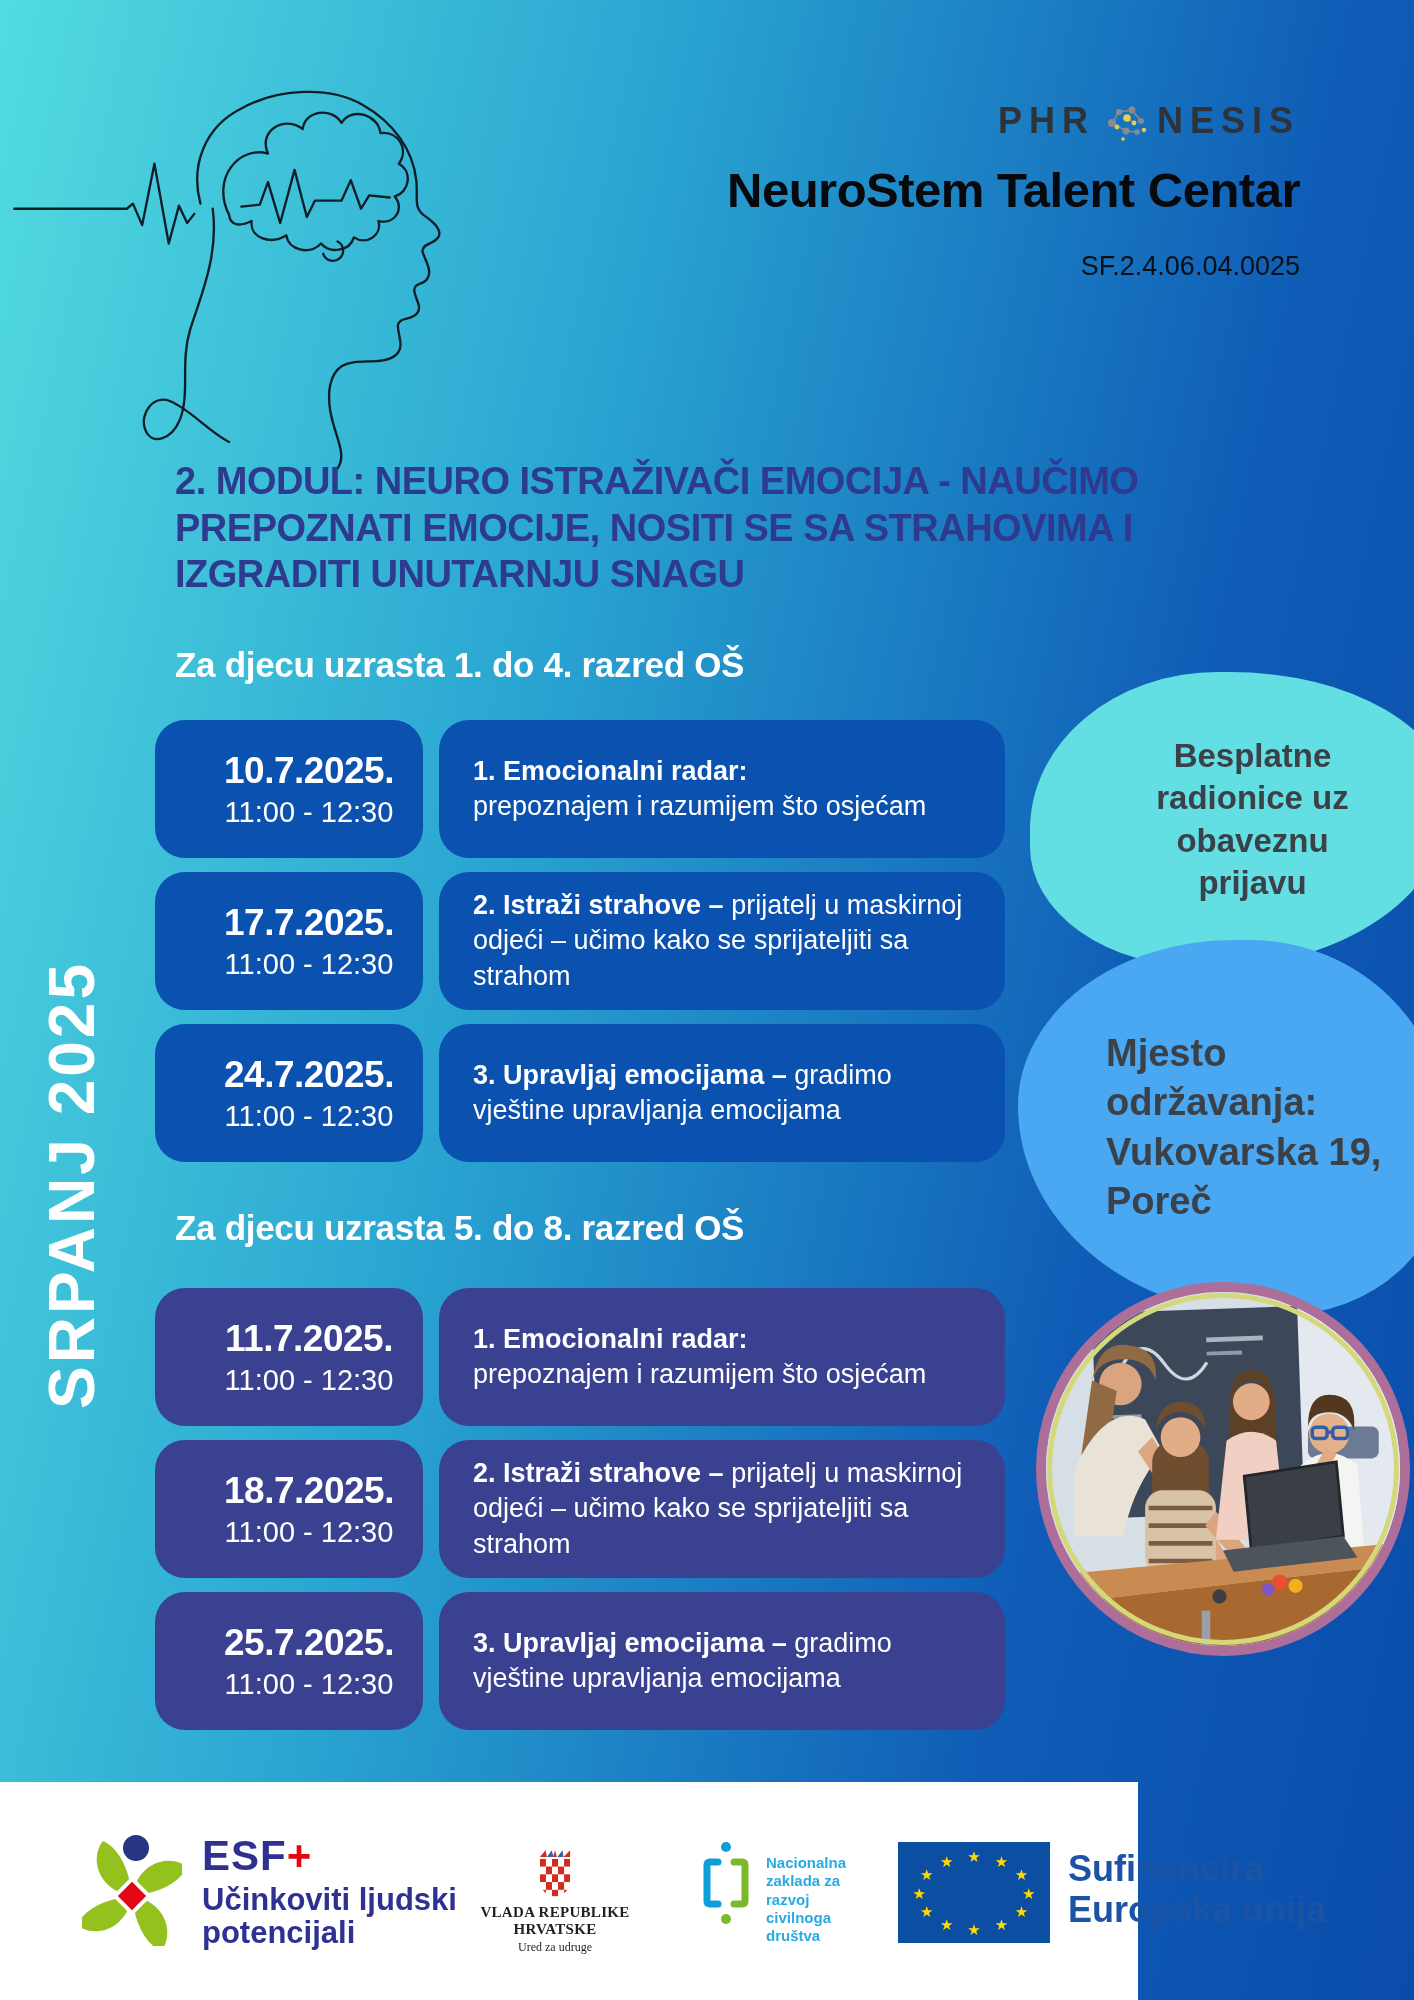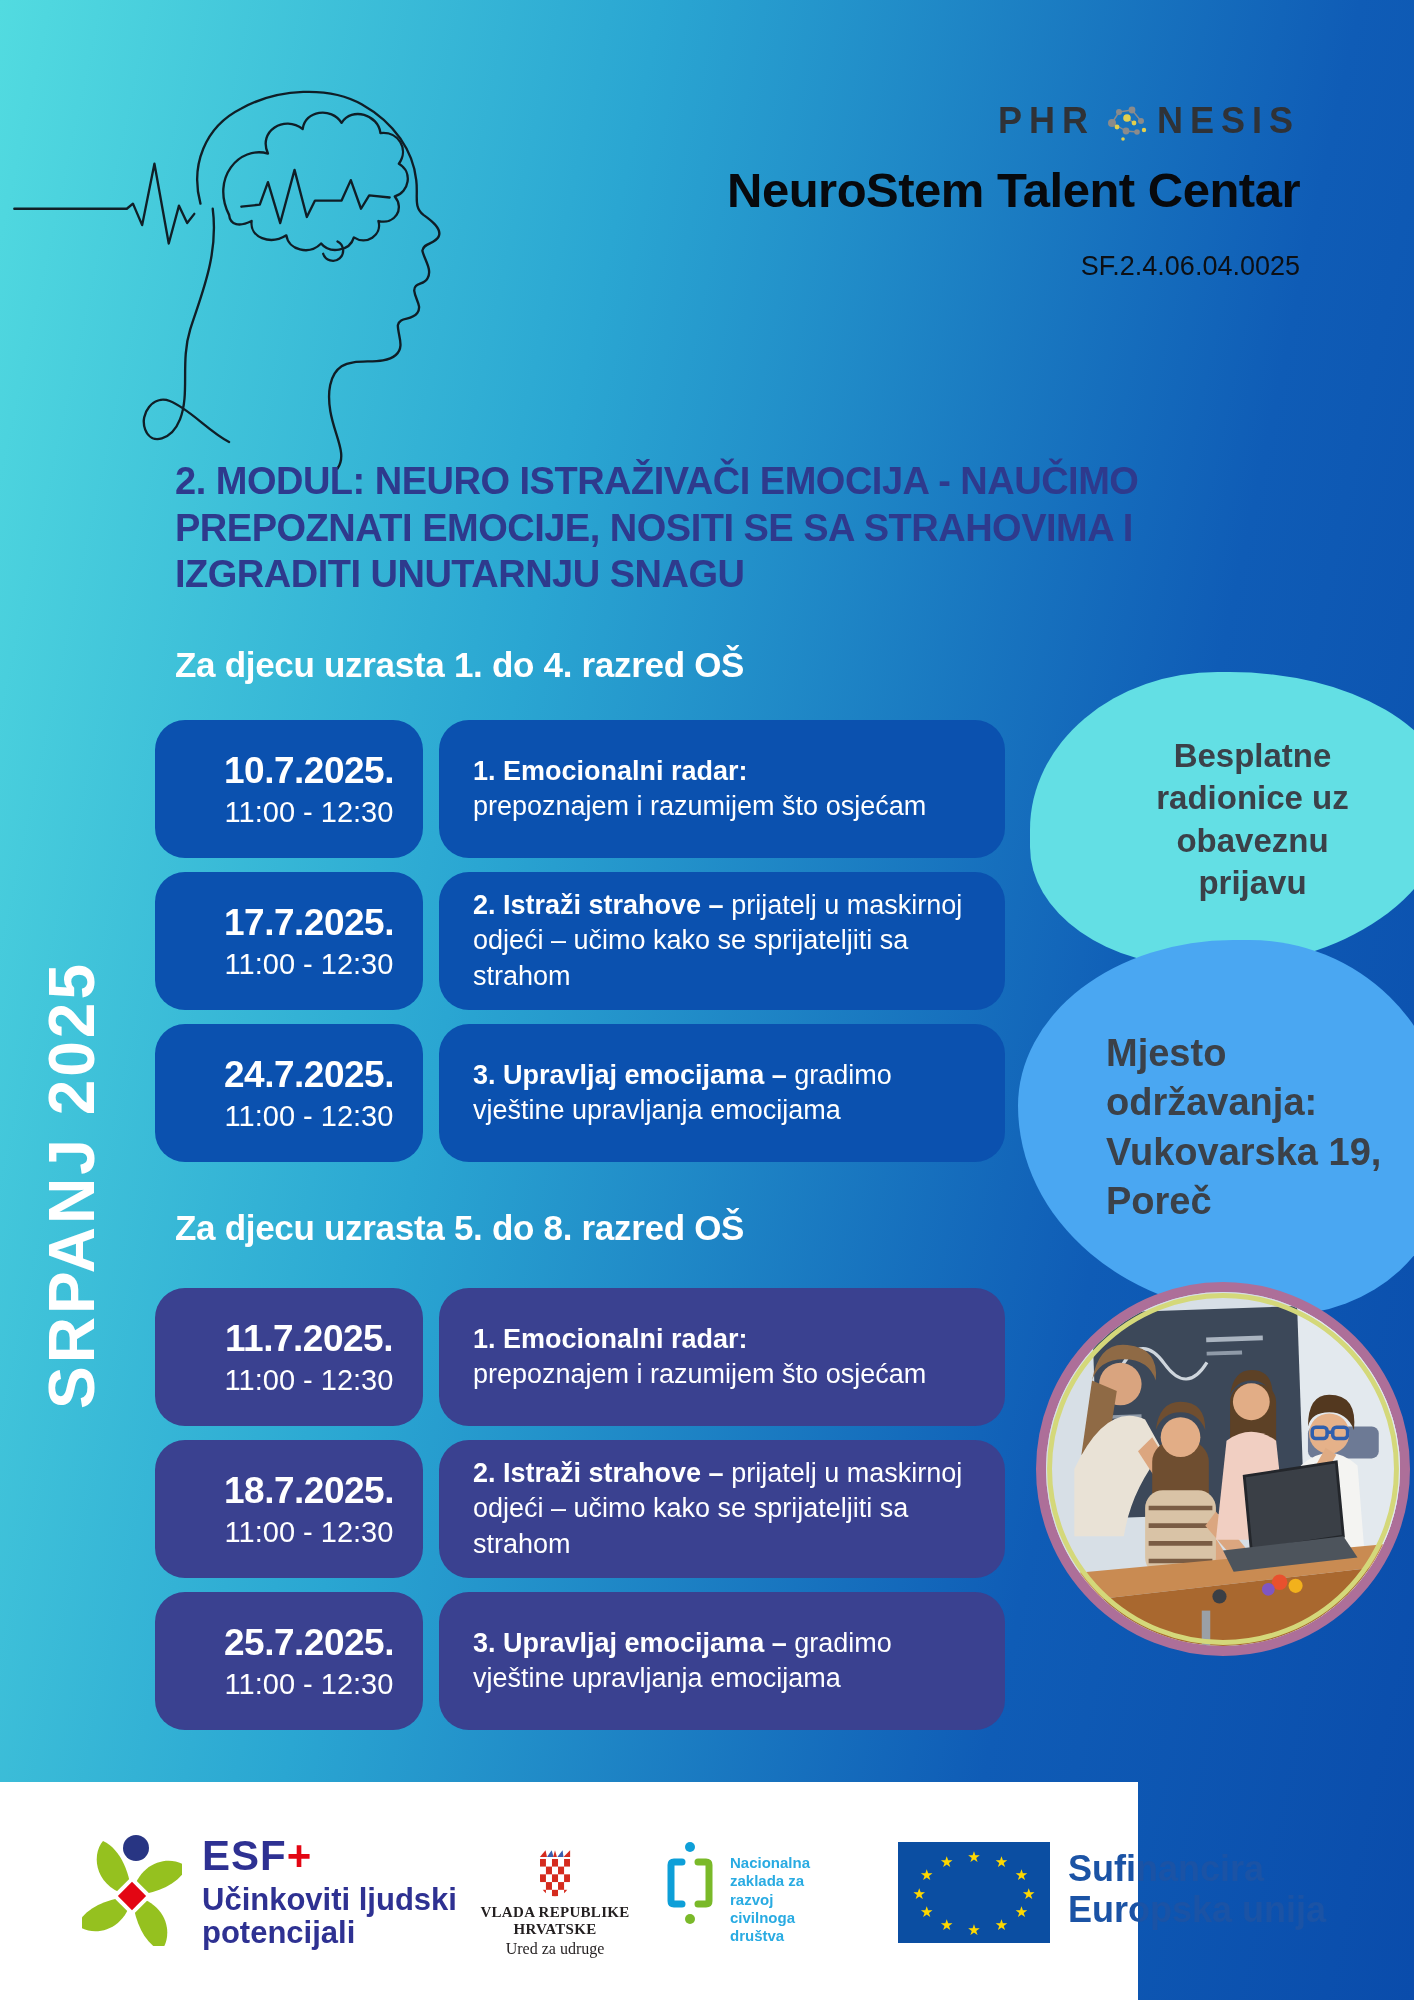--- a/index.html
+++ b/index.html
@@ -68,22 +68,22 @@
   
   .footer{position:absolute;left:0;top:1782px;width:1138px;height:218px;background:#ffffff;}
   .esf-logo{position:absolute;left:82px;top:52px;}
   .esf-text{position:absolute;left:202px;top:50px;width:290px;}
   .esf-name{font-size:42px;font-weight:700;color:var(--esf-navy,#2e3192);letter-spacing:1px;}
   .esf-name .plus{color:var(--esf-red,#e30613);font-weight:800;}
   .esf-tagline{font-size:31px;line-height:1.05;font-weight:800;color:var(--esf-navy,#2e3192);margin-top:4px;}
   .gov{position:absolute;left:455px;top:66px;width:200px;text-align:center;font-family:"Liberation Serif","DejaVu Serif",serif;color:var(--gov-dark,#231f20);}
   .gov-arms{display:block;margin:0 auto 6px auto;}
   .gov-l1{font-size:15px;font-weight:700;letter-spacing:.3px;}
-  .gov-l2{font-size:16px;margin-top:2px;}
-  .found{position:absolute;left:664px;top:58px;display:flex;gap:14px;align-items:flex-start;}
+  .gov-l2{font-size:12px;margin-top:2px;}
+  .found{position:absolute;left:700px;top:58px;display:flex;gap:14px;align-items:flex-start;}
   .found-text{width:108px;font-size:15px;line-height:1.22;font-weight:700;color:var(--foundation-cyan,#29abe2);padding-top:14px;}
   .eu-flag{position:absolute;left:898px;top:60px;width:152px;height:101px;background:var(--eu-blue,#0b4ea2);}
   .eu-star{position:absolute;transform:translate(-50%,-50%);color:var(--eu-star,#ffd800);font-size:15px;line-height:1;}
   .eu-caption{position:absolute;left:1068px;top:66px;width:300px;font-size:36px;line-height:1.15;font-weight:800;color:#1b53a5;}
 </style>
 </head>
 <body>
 
 <div class="poster">
 

